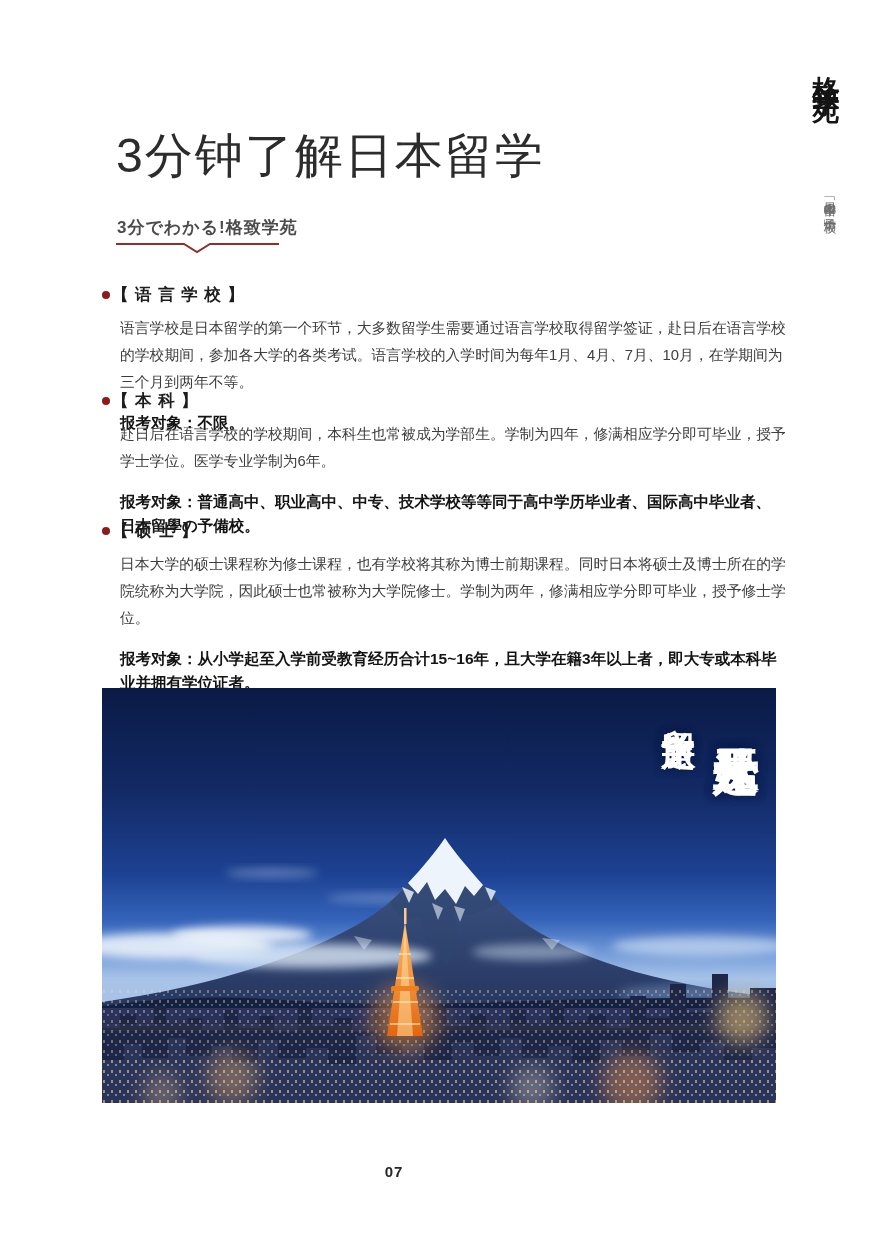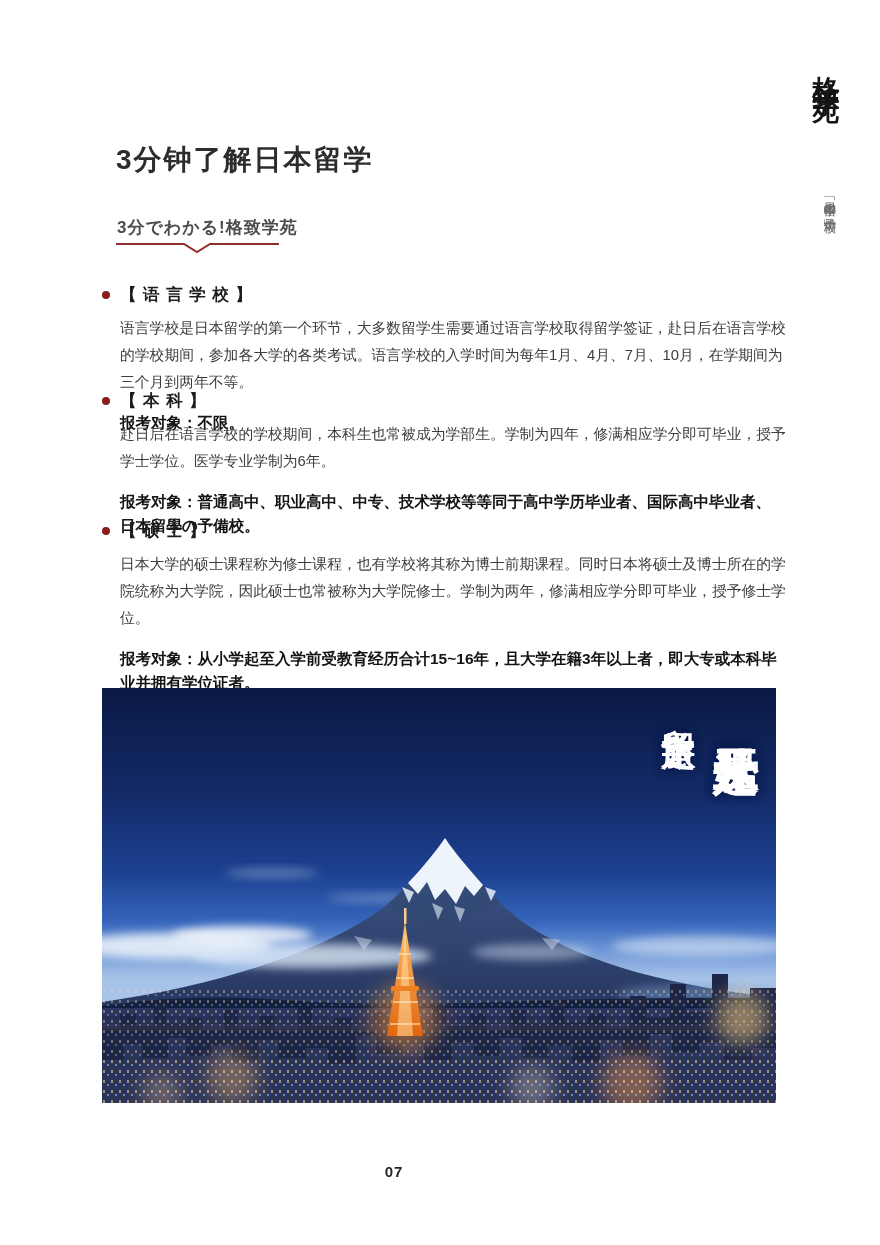--- a/index.html
+++ b/index.html
@@ -18,33 +18,33 @@
   }
   .tagline{
     position:absolute;top:192px;right:42px;
     writing-mode:vertical-rl;
     font-family:"Liberation Serif","DejaVu Serif",serif;
     font-size:12.5px;color:#6b6b6b;letter-spacing:0.5px;
   }
 
   
   .title{
-    position:absolute;left:116px;top:141px;
-    font-size:28px;font-weight:700;color:#2c2c2c;letter-spacing:2px;
+    position:absolute;left:116px;top:124px;
+    font-size:48px;font-weight:400;color:#2c2c2c;letter-spacing:2px;
   }
   .subtitle{
     position:absolute;left:117px;top:216px;
     font-size:17px;font-weight:600;color:#4c4c4c;letter-spacing:1px;
   }
   .subtitle-line{position:absolute;left:115px;top:242px;}
 
   
   .section{position:absolute;left:102px;width:692px;}
   .sec-1{top:284px;} .sec-2{top:390px;} .sec-3{top:520px;}
-  .sec-head{display:flex;align-items:center;gap:10px;}
+  .sec-head{display:flex;align-items:center;gap:2px;}
   .bullet{width:8px;height:8px;border-radius:50%;background:#8b1c1c;flex:0 0 auto;}
   .sec-title{font-size:16.5px;font-weight:800;color:#1d1d1d;letter-spacing:1px;}
   .sec-body{
     margin:9px 0 0 18px;width:674px;
     font-size:14.8px;line-height:27px;color:#3d3d3d;
   }
   .sec-target{
     margin:15px 16px 0 18px;
     font-size:15.5px;font-weight:800;color:#141414;line-height:24px;
   }

